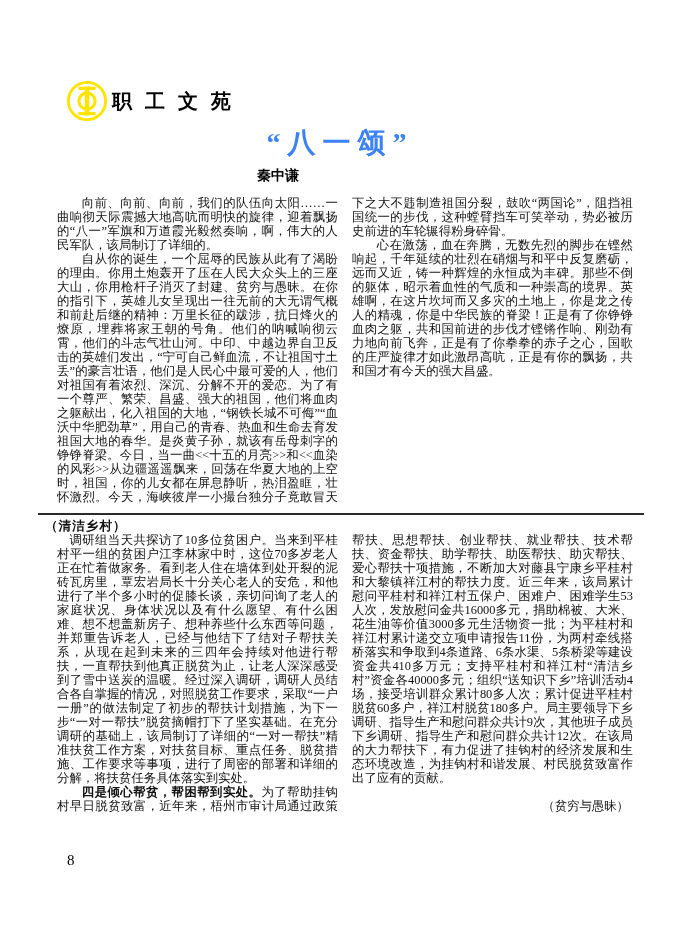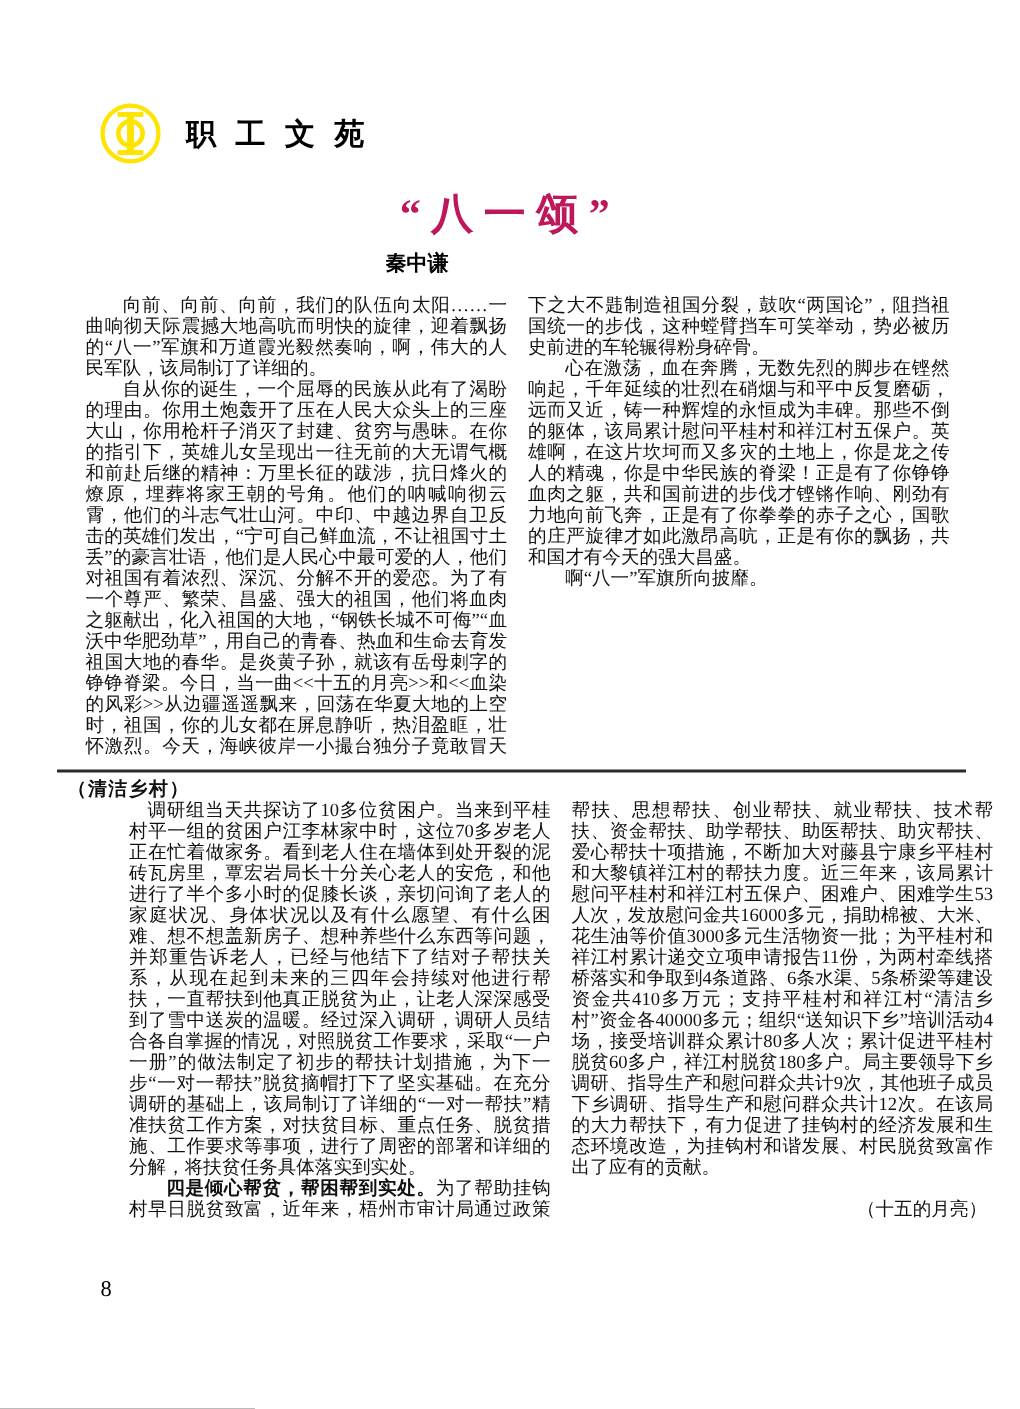--- a/index.html
+++ b/index.html
@@ -7,33 +7,33 @@
     position:relative;
     width:680px;height:939px;
     background:#ffffff;
     font-family:"Liberation Serif","DejaVu Serif",serif;
     color:#111;
     overflow:hidden;
     margin:0 auto;
   }
   
   .masthead{
-    position:absolute;top:68px;left:66px;
-    display:flex;align-items:center;gap:16px;
+    position:absolute;top:80px;left:66px;
+    display:flex;align-items:center;gap:4px;
   }
   .logo{width:42px;height:42px;display:block;}
   .masthead-title{
     font-size:20px;font-weight:bold;letter-spacing:13px;
     color:#000;white-space:nowrap;
   }
   
   .poem-title{
     position:absolute;top:124px;left:0;width:680px;
     text-align:center;font-size:28px;font-weight:bold;
-    letter-spacing:7px;color:#be185d;
+    letter-spacing:7px;color:#3b82f6;
   }
   .poem-author{
     position:absolute;top:167px;left:0;width:556px;
     text-align:center;font-size:14px;font-weight:bold;color:#000;
   }
   
   .poem-body{
     position:absolute;top:196px;left:57px;
     width:576px;height:318px;
     column-count:2;column-gap:14px;column-fill:auto;
@@ -52,21 +52,20 @@
     position:absolute;top:518px;left:45px;
     font-size:12.6px;font-weight:bold;letter-spacing:1px;
   }
   .article-body{
     position:absolute;top:533px;left:57px;
     width:576px;height:292px;
     column-count:2;column-gap:14px;column-fill:auto;
     font-size:12.4px;line-height:14px;
     text-align:justify;text-justify:inter-character;
     overflow:hidden;
-    margin-left:29px;
   }
   .article-body p{margin:0;}
   .article-body p.lead{text-indent:1em;}
   .article-body p.indent2{text-indent:2em;}
   .article-body .bold-lead{font-weight:bold;}
   .attribution{
     text-align:right;text-indent:0;
     padding-right:4px;margin-top:14px !important;
   }
   .page-number{
@@ -89,29 +88,28 @@
     </svg>
     <span class="masthead-title">职工文苑</span>
   </div>
 
   <div class="poem-title">“八一颂”</div>
   <div class="poem-author">秦中谦</div>
 
   <div class="poem-body">
     <p>向前、向前、向前，我们的队伍向太阳……一曲响彻天际震撼大地高吭而明快的旋律，迎着飘扬的“八一”军旗和万道霞光毅然奏响，啊，伟大的人民军队，该局制订了详细的。</p>
     <p>自从你的诞生，一个屈辱的民族从此有了渴盼的理由。你用土炮轰开了压在人民大众头上的三座大山，你用枪杆子消灭了封建、贫穷与愚昧。在你的指引下，英雄儿女呈现出一往无前的大无谓气概和前赴后继的精神：万里长征的跋涉，抗日烽火的燎原，埋葬将家王朝的号角。他们的呐喊响彻云霄，他们的斗志气壮山河。中印、中越边界自卫反击的英雄们发出，“宁可自己鲜血流，不让祖国寸土丢”的豪言壮语，他们是人民心中最可爱的人，他们对祖国有着浓烈、深沉、分解不开的爱恋。为了有一个尊严、繁荣、昌盛、强大的祖国，他们将血肉之躯献出，化入祖国的大地，“钢铁长城不可侮”“血沃中华肥劲草”，用自己的青春、热血和生命去育发祖国大地的春华。是炎黄子孙，就该有岳母刺字的铮铮脊梁。今日，当一曲&lt;&lt;十五的月亮&gt;&gt;和&lt;&lt;血染的风彩&gt;&gt;从边疆遥遥飘来，回荡在华夏大地的上空时，祖国，你的儿女都在屏息静听，热泪盈眶，壮怀激烈。今天，海峡彼岸一小撮台独分子竟敢冒天下之大不韪制造祖国分裂，鼓吹“两国论”，阻挡祖国统一的步伐，这种螳臂挡车可笑举动，势必被历史前进的车轮辗得粉身碎骨。</p>
-    <p>心在激荡，血在奔腾，无数先烈的脚步在铿然响起，千年延续的壮烈在硝烟与和平中反复磨砺，远而又近，铸一种辉煌的永恒成为丰碑。那些不倒的躯体，该局累计慰问平桂村和祥江村五保户。英雄啊，在这片坎坷而又多灾的土地上，你是龙之传人的精魂，你是中华民族的脊梁！正是有了你铮铮血肉之躯，共和国前进的步伐才铿锵作响、刚劲有力地向前飞奔，正是有了你拳拳的赤子之心，国歌的庄严旋律才如此激昂高吭，正是有你的飘扬，共和国才有今天的强大昌盛。</p>
-    <p>啊“八一”军旗所向披靡。</p>
+    <p>心在激荡，血在奔腾，无数先烈的脚步在铿然响起，千年延续的壮烈在硝烟与和平中反复磨砺，远而又近，铸一种辉煌的永恒成为丰碑。那些不倒的躯体，昭示着血性的气质和一种崇高的境界。英雄啊，在这片坎坷而又多灾的土地上，你是龙之传人的精魂，你是中华民族的脊梁！正是有了你铮铮血肉之躯，共和国前进的步伐才铿锵作响、刚劲有力地向前飞奔，正是有了你拳拳的赤子之心，国歌的庄严旋律才如此激昂高吭，正是有你的飘扬，共和国才有今天的强大昌盛。</p>
   </div>
 
   <hr class="divider">
 
   <div class="continuation-note">（清洁乡村）</div>
 
   <div class="article-body">
     <p class="lead">调研组当天共探访了10多位贫困户。当来到平桂村平一组的贫困户江李林家中时，这位70多岁老人正在忙着做家务。看到老人住在墙体到处开裂的泥砖瓦房里，覃宏岩局长十分关心老人的安危，和他进行了半个多小时的促膝长谈，亲切问询了老人的家庭状况、身体状况以及有什么愿望、有什么困难、想不想盖新房子、想种养些什么东西等问题，并郑重告诉老人，已经与他结下了结对子帮扶关系，从现在起到未来的三四年会持续对他进行帮扶，一直帮扶到他真正脱贫为止，让老人深深感受到了雪中送炭的温暖。经过深入调研，调研人员结合各自掌握的情况，对照脱贫工作要求，采取“一户一册”的做法制定了初步的帮扶计划措施，为下一步“一对一帮扶”脱贫摘帽打下了坚实基础。在充分调研的基础上，该局制订了详细的“一对一帮扶”精准扶贫工作方案，对扶贫目标、重点任务、脱贫措施、工作要求等事项，进行了周密的部署和详细的分解，将扶贫任务具体落实到实处。</p>
     <p class="indent2"><span class="bold-lead">四是倾心帮贫，帮困帮到实处。</span><span>为了帮助挂钩村早日脱贫致富，近年来，梧州市审计局通过政策帮扶、思想帮扶、创业帮扶、就业帮扶、技术帮扶、资金帮扶、助学帮扶、助医帮扶、助灾帮扶、爱心帮扶十项措施，不断加大对藤县宁康乡平桂村和大黎镇祥江村的帮扶力度。近三年来，该局累计慰问平桂村和祥江村五保户、困难户、困难学生53人次，发放慰问金共16000多元，捐助棉被、大米、花生油等价值3000多元生活物资一批；为平桂村和祥江村累计递交立项申请报告11份，为两村牵线搭桥落实和争取到4条道路、6条水渠、5条桥梁等建设资金共410多万元；支持平桂村和祥江村“清洁乡村”资金各40000多元；组织“送知识下乡”培训活动4场，接受培训群众累计80多人次；累计促进平桂村脱贫60多户，祥江村脱贫180多户。局主要领导下乡调研、指导生产和慰问群众共计9次，其他班子成员下乡调研、指导生产和慰问群众共计12次。在该局的大力帮扶下，有力促进了挂钩村的经济发展和生态环境改造，为挂钩村和谐发展、村民脱贫致富作出了应有的贡献。</span></p>
-    <p class="attribution">（十五的月亮）</p>
+    <p class="attribution">（贫穷与愚昧）</p>
   </div>
 
   <div class="page-number">8</div>
 
 </div>
 
 </body></html>

